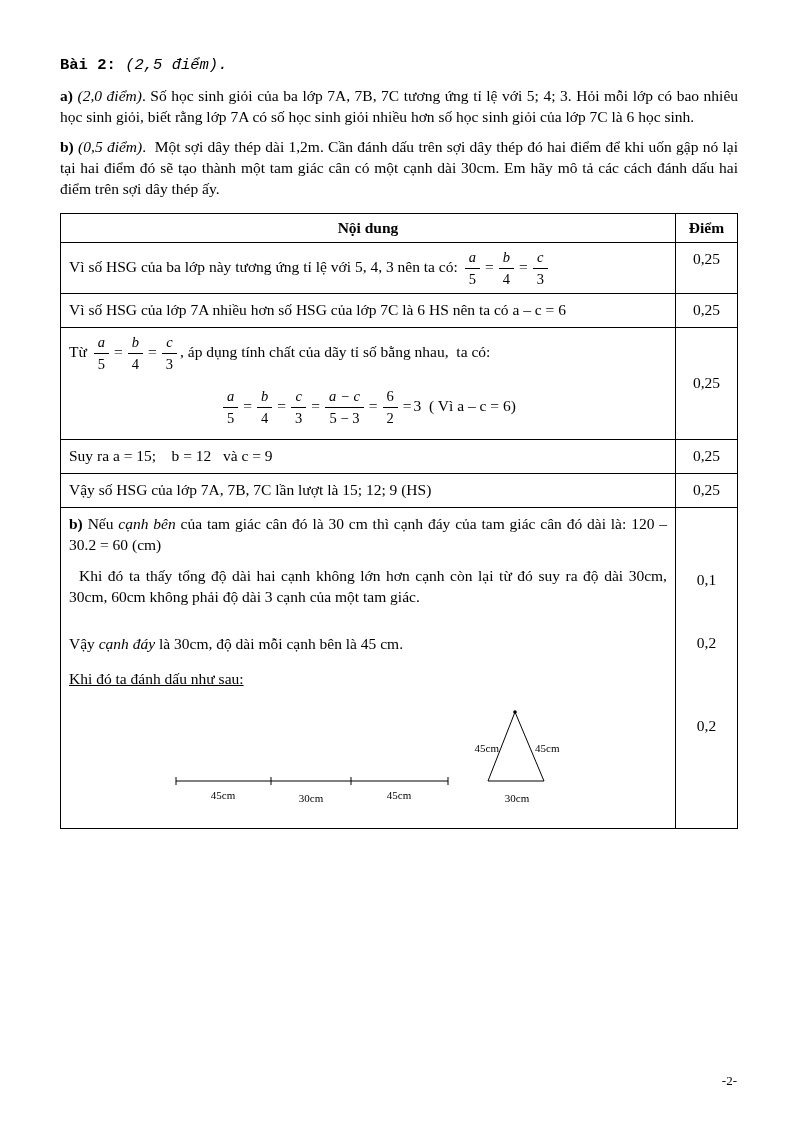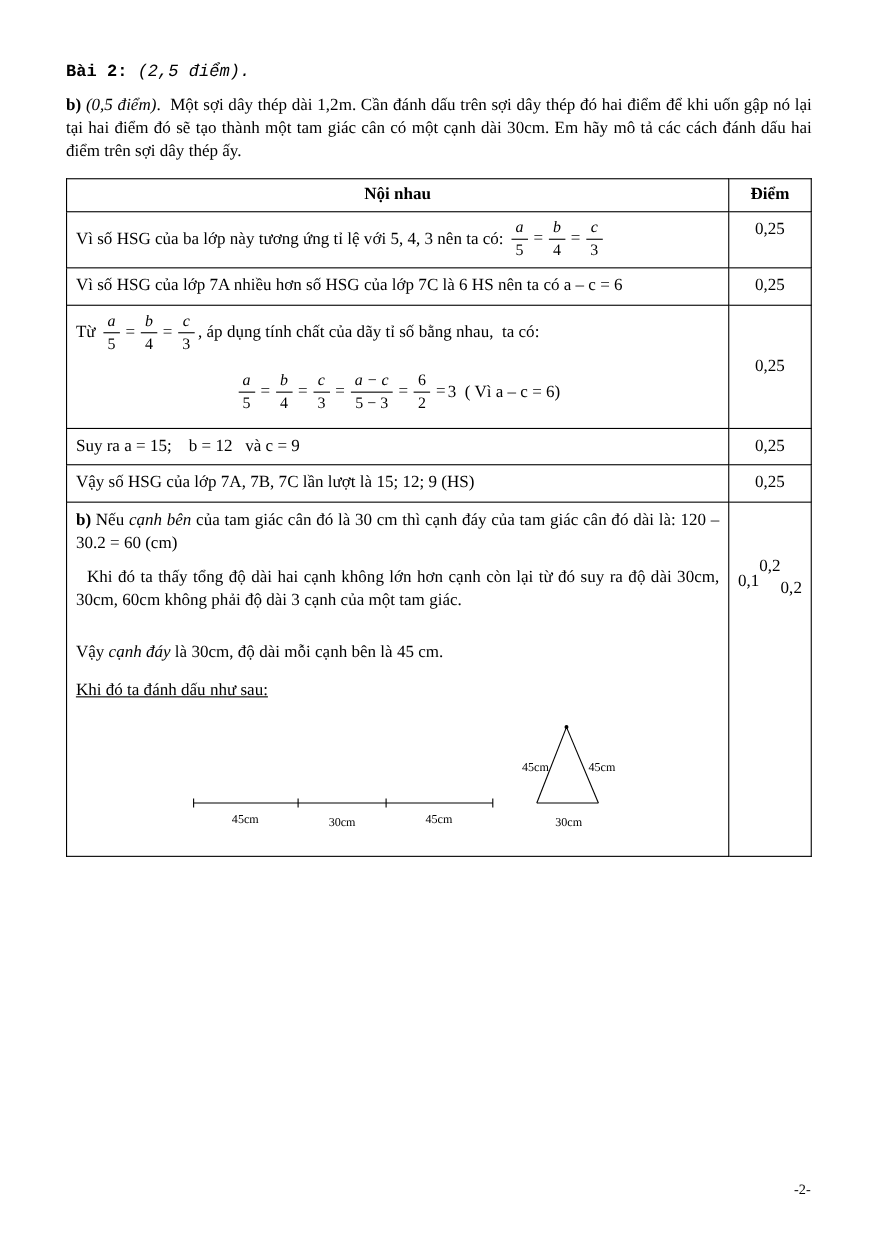--- a/index.html
+++ b/index.html
@@ -40,50 +40,51 @@
   .row4-cell { height:112px;margin-top:38px; }
   .equation-line { text-align:center; margin-top:16px; }
 
   .row7-cell { height:318px; }
   .row7-cell p { margin-bottom:10px; }
   .p2-indent { text-indent:10px; }
   .p3-space { margin-top:26px; }
   .p4-space { margin-top:14px; margin-bottom:4px;text-decoration:underline; }
   .diagram-wrap { margin-left:104px; margin-top:16px; }
 
-  .score-stack { display:flex; flex-direction:row; align-items:flex-start; }
+  .score-stack { display:flex; flex-direction:column; align-items:center; }
   .score-stack .s1 { margin-top:56px; }
   .score-stack .s2 { margin-top:42px; }
   .score-stack .s3 { margin-top:62px; }
 
   .bai3-block { margin-top:100px; }
   .bai3-block .para { margin-bottom:4px; }
 
   .page-number { position:absolute; right:57px; top:1073px; font-size:13px; }
 
   svg text { font-family:"Liberation Serif", serif; font-size:11px; fill:#000; }
 </style>
 </head>
 <body>
 
 <div class="content">
 
   <p class="para heading-para"><b>Bài 2:</b> <span class="it">(2,5 điểm).</span></p>
 
+  <p class="para"><b>a)</b> <span class="it">(2,0 điểm)</span><span>. Số học sinh giỏi của ba lớp 7A, 7B, 7C tương ứng tỉ lệ với 5; 4; 3. Hỏi mỗi lớp có bao nhiêu học sinh giỏi, biết rằng lớp 7A có số học sinh giỏi nhiều hơn số học sinh giỏi của lớp 7C là 6 học sinh.</span></p>
 
   <p class="para"><b>b)</b> <span class="it">(0,5 điểm)</span><span class="prewrap">.  Một sợi dây thép dài 1,2m. Cần đánh dấu trên sợi dây thép đó hai điểm để khi uốn gập nó lại tại hai điểm đó sẽ tạo thành một tam giác cân có một cạnh dài 30cm. Em hãy mô tả các cách đánh dấu hai điểm trên sợi dây thép ấy.</span></p>
 
   <table class="answer">
     <colgroup>
       <col>
       <col class="score-col">
     </colgroup>
     <tbody>
         <tr>
-      <th>Nội nhau</th>
+      <th>Nội dung</th>
       <th class="score-col">Điểm</th>
     </tr>
 
 
     <tr>
       <td class="cell-text"><span>Vì số HSG của ba lớp này tương ứng tỉ lệ với 5, 4, 3 nên ta có: </span><span class="frac"><span class="fn it">a</span><span class="fd">5</span></span><span class="eqs">=</span><span class="frac"><span class="fn it">b</span><span class="fd">4</span></span><span class="eqs">=</span><span class="frac"><span class="fn it">c</span><span class="fd">3</span></span></td>
       <td class="score">0,25</td>
     </tr>
 
     <tr>

